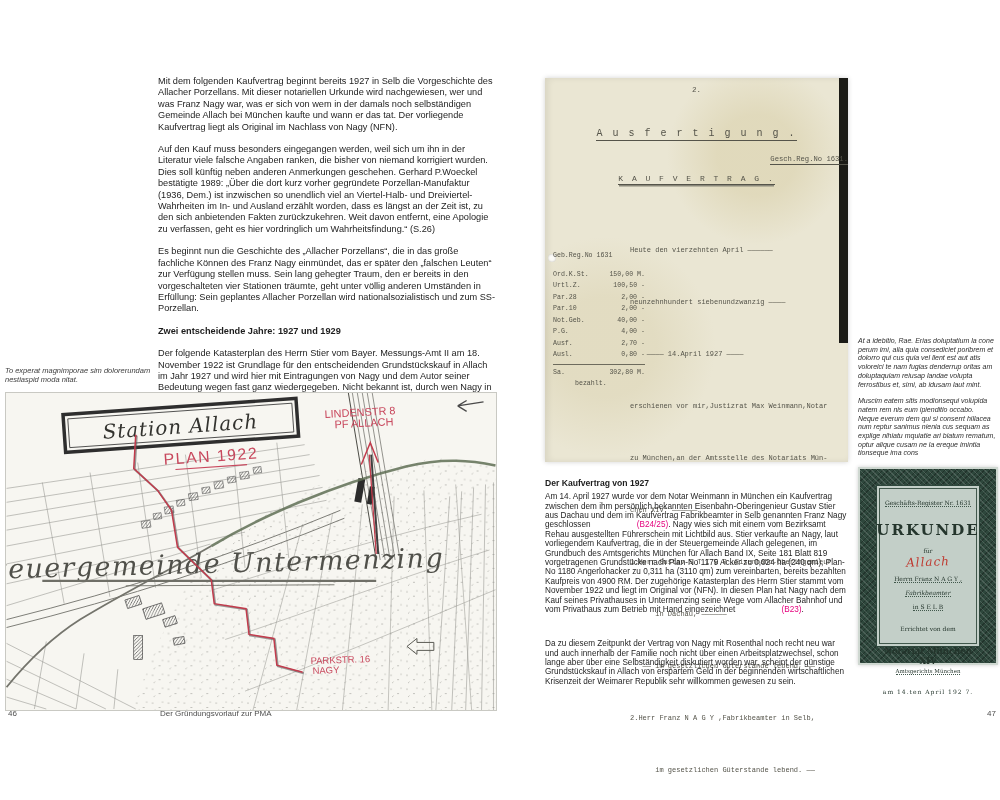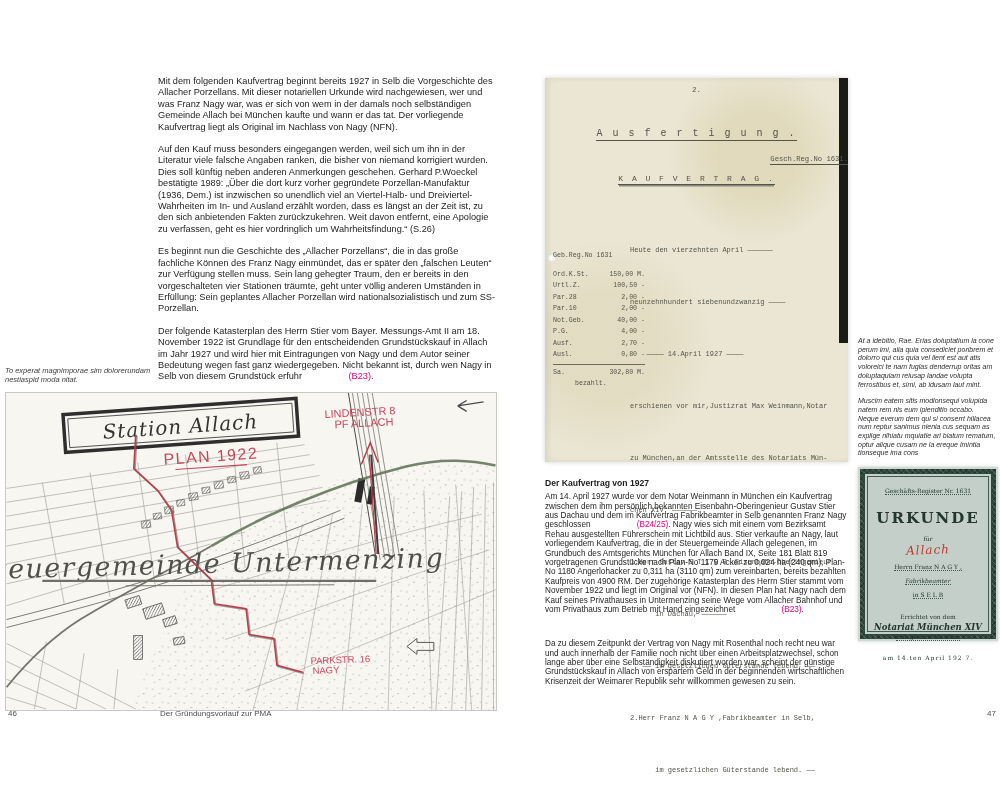--- a/index.html
+++ b/index.html
@@ -53,38 +53,38 @@
   .kv-para1{position:absolute;left:545px;top:484px;width:303px;
     font-size:8.2px;line-height:9.4px;}
   .kv-para2{position:absolute;left:545px;top:631px;width:303px;
     font-size:8.2px;line-height:9.4px;}
 
   .sidenotes{position:absolute;left:858px;top:337px;width:138px;
     font-size:7px;line-height:8.7px;font-style:italic;color:#2e2e2e;}
   .sidenotes p{margin:0 0 8px 0;}
 
   
-  .certificate{position:absolute;left:858px;top:467px;width:140px;height:174px;
-    box-sizing:border-box;background-color:#2e473c;border:2px solid #cfd8d1;padding:4px;
+  .certificate{position:absolute;left:858px;top:467px;width:140px;height:198px;
+    box-sizing:border-box;background-color:#2e473c;border:2px solid #cfd8d1;padding:16px;
     background-image:repeating-linear-gradient(45deg, rgba(255,255,255,.14) 0 1px, transparent 1px 4px),
                      repeating-linear-gradient(-45deg, rgba(0,0,0,.28) 0 1px, transparent 1px 4px);
     box-shadow:0 0 4px rgba(0,0,0,.2);}
   .cert-inner{height:100%;box-sizing:border-box;background:#c3cfc8;border:1px solid #2e473c;
     box-shadow:inset 0 0 0 2px #c3cfc8, inset 0 0 0 3px #41584c;
     display:flex;flex-direction:column;align-items:center;text-align:center;
     font-family:"DejaVu Serif",serif;color:#24352c;}
   .cert-register{margin-top:13px;font-size:6px;border-bottom:1px dotted #41584c;}
   .cert-title{margin-top:14px;font-size:15px;font-weight:bold;letter-spacing:2px;}
   .cert-fuer{margin-top:8px;font-size:6px;}
   .cert-place{margin-top:1px;font-size:12px;font-style:italic;letter-spacing:1px;
     color:#bf3a31;transform:rotate(-2deg);}
   .cert-line{margin-top:6px;font-size:6px;border-bottom:1px dotted #41584c;}
   .cert-occ{font-style:italic;}
   .cert-issued{margin-top:14px;font-size:6px;}
-  .cert-notariat{margin-top:2px;font-size:8.5px;font-weight:bold;font-style:italic;}
+  .cert-notariat{margin-top:14px;font-size:8.5px;font-weight:bold;}
   .cert-district{margin-top:2px;font-size:5.5px;border-bottom:1px dotted #41584c;}
   .cert-date{margin-top:13px;font-size:6px;letter-spacing:1px;}
 
   
   .mp-script{font-family:"DejaVu Serif",serif;font-style:italic;}
   .mp-red{font-family:"Liberation Sans",sans-serif;fill:#c8485d;}
 </style>
 </head>
 <body>
 
@@ -94,20 +94,21 @@
 
   <div class="text-col">
     <div>
 
         <p>Mit dem folgenden Kaufvertrag beginnt bereits 1927 in Selb die Vorgeschichte des Allacher Porzellans. Mit dieser notariellen Urkunde wird nachgewiesen, wer und was Franz Nagy war, was er sich von wem in der damals noch selbständigen Gemeinde Allach bei München kaufte und wann er das tat. Der vorliegende Kaufvertrag liegt als Original im Nachlass von Nagy (NFN).</p>
 
         <p>Auf den Kauf muss besonders eingegangen werden, weil sich um ihn in der Literatur viele falsche Angaben ranken, die bisher von niemand korrigiert wurden. Dies soll künftig neben anderen Anmerkungen geschehen. Gerhard P.Woeckel bestätigte 1989: „Über die dort kurz vorher gegründete Porzellan-Manufaktur (1936, Dem.) ist inzwischen so unendlich viel an Viertel-Halb- und Dreiviertel-Wahrheiten im In- und Ausland erzählt worden, dass es längst an der Zeit ist, zu den sich anbietenden Fakten zurückzukehren. Weit davon entfernt, eine Apologie zu verfassen, geht es hier vordringlich um Wahrheitsfindung.“ (S.26)</p>
 
         <p>Es beginnt nun die Geschichte des „Allacher Porzellans“, die in das große fachliche Können des Franz Nagy einmündet, das er später den „falschen Leuten“ zur Verfügung stellen muss. Sein lang gehegter Traum, den er bereits in den vorgeschalteten vier Stationen träumte, geht unter völlig anderen Umständen in Erfüllung: Sein geplantes Allacher Porzellan wird nationalsozialistisch und zum SS-Porzellan.</p>
       </div>
+    <p class="subhead">Zwei entscheidende Jahre: 1927 und 1929</p>
     <p><span>Der folgende Katasterplan des Herrn Stier vom Bayer. Messungs-Amt II am 18. November 1922 ist Grundlage für den entscheidenden Grundstückskauf in Allach im Jahr 1927 und wird hier mit Eintragungen von Nagy und dem Autor seiner Bedeutung wegen fast ganz wiedergegeben. Nicht bekannt ist, durch wen Nagy in Selb von diesem Grundstück erfuhr </span><span class="ref">(B23)</span><span>.</span></p>
   </div>
 
   <figure class="map-fig" style="margin:0;">
     <svg viewBox="0 0 492 319">
       <defs>
         <pattern id="hatch" width="3.5" height="3.5" patternUnits="userSpaceOnUse">
           <path d="M0,3.5 L3.5,0" stroke="#4a4a4a" stroke-width="0.7"></path>
         </pattern>
         <pattern id="stipple" width="16" height="14" patternUnits="userSpaceOnUse">

